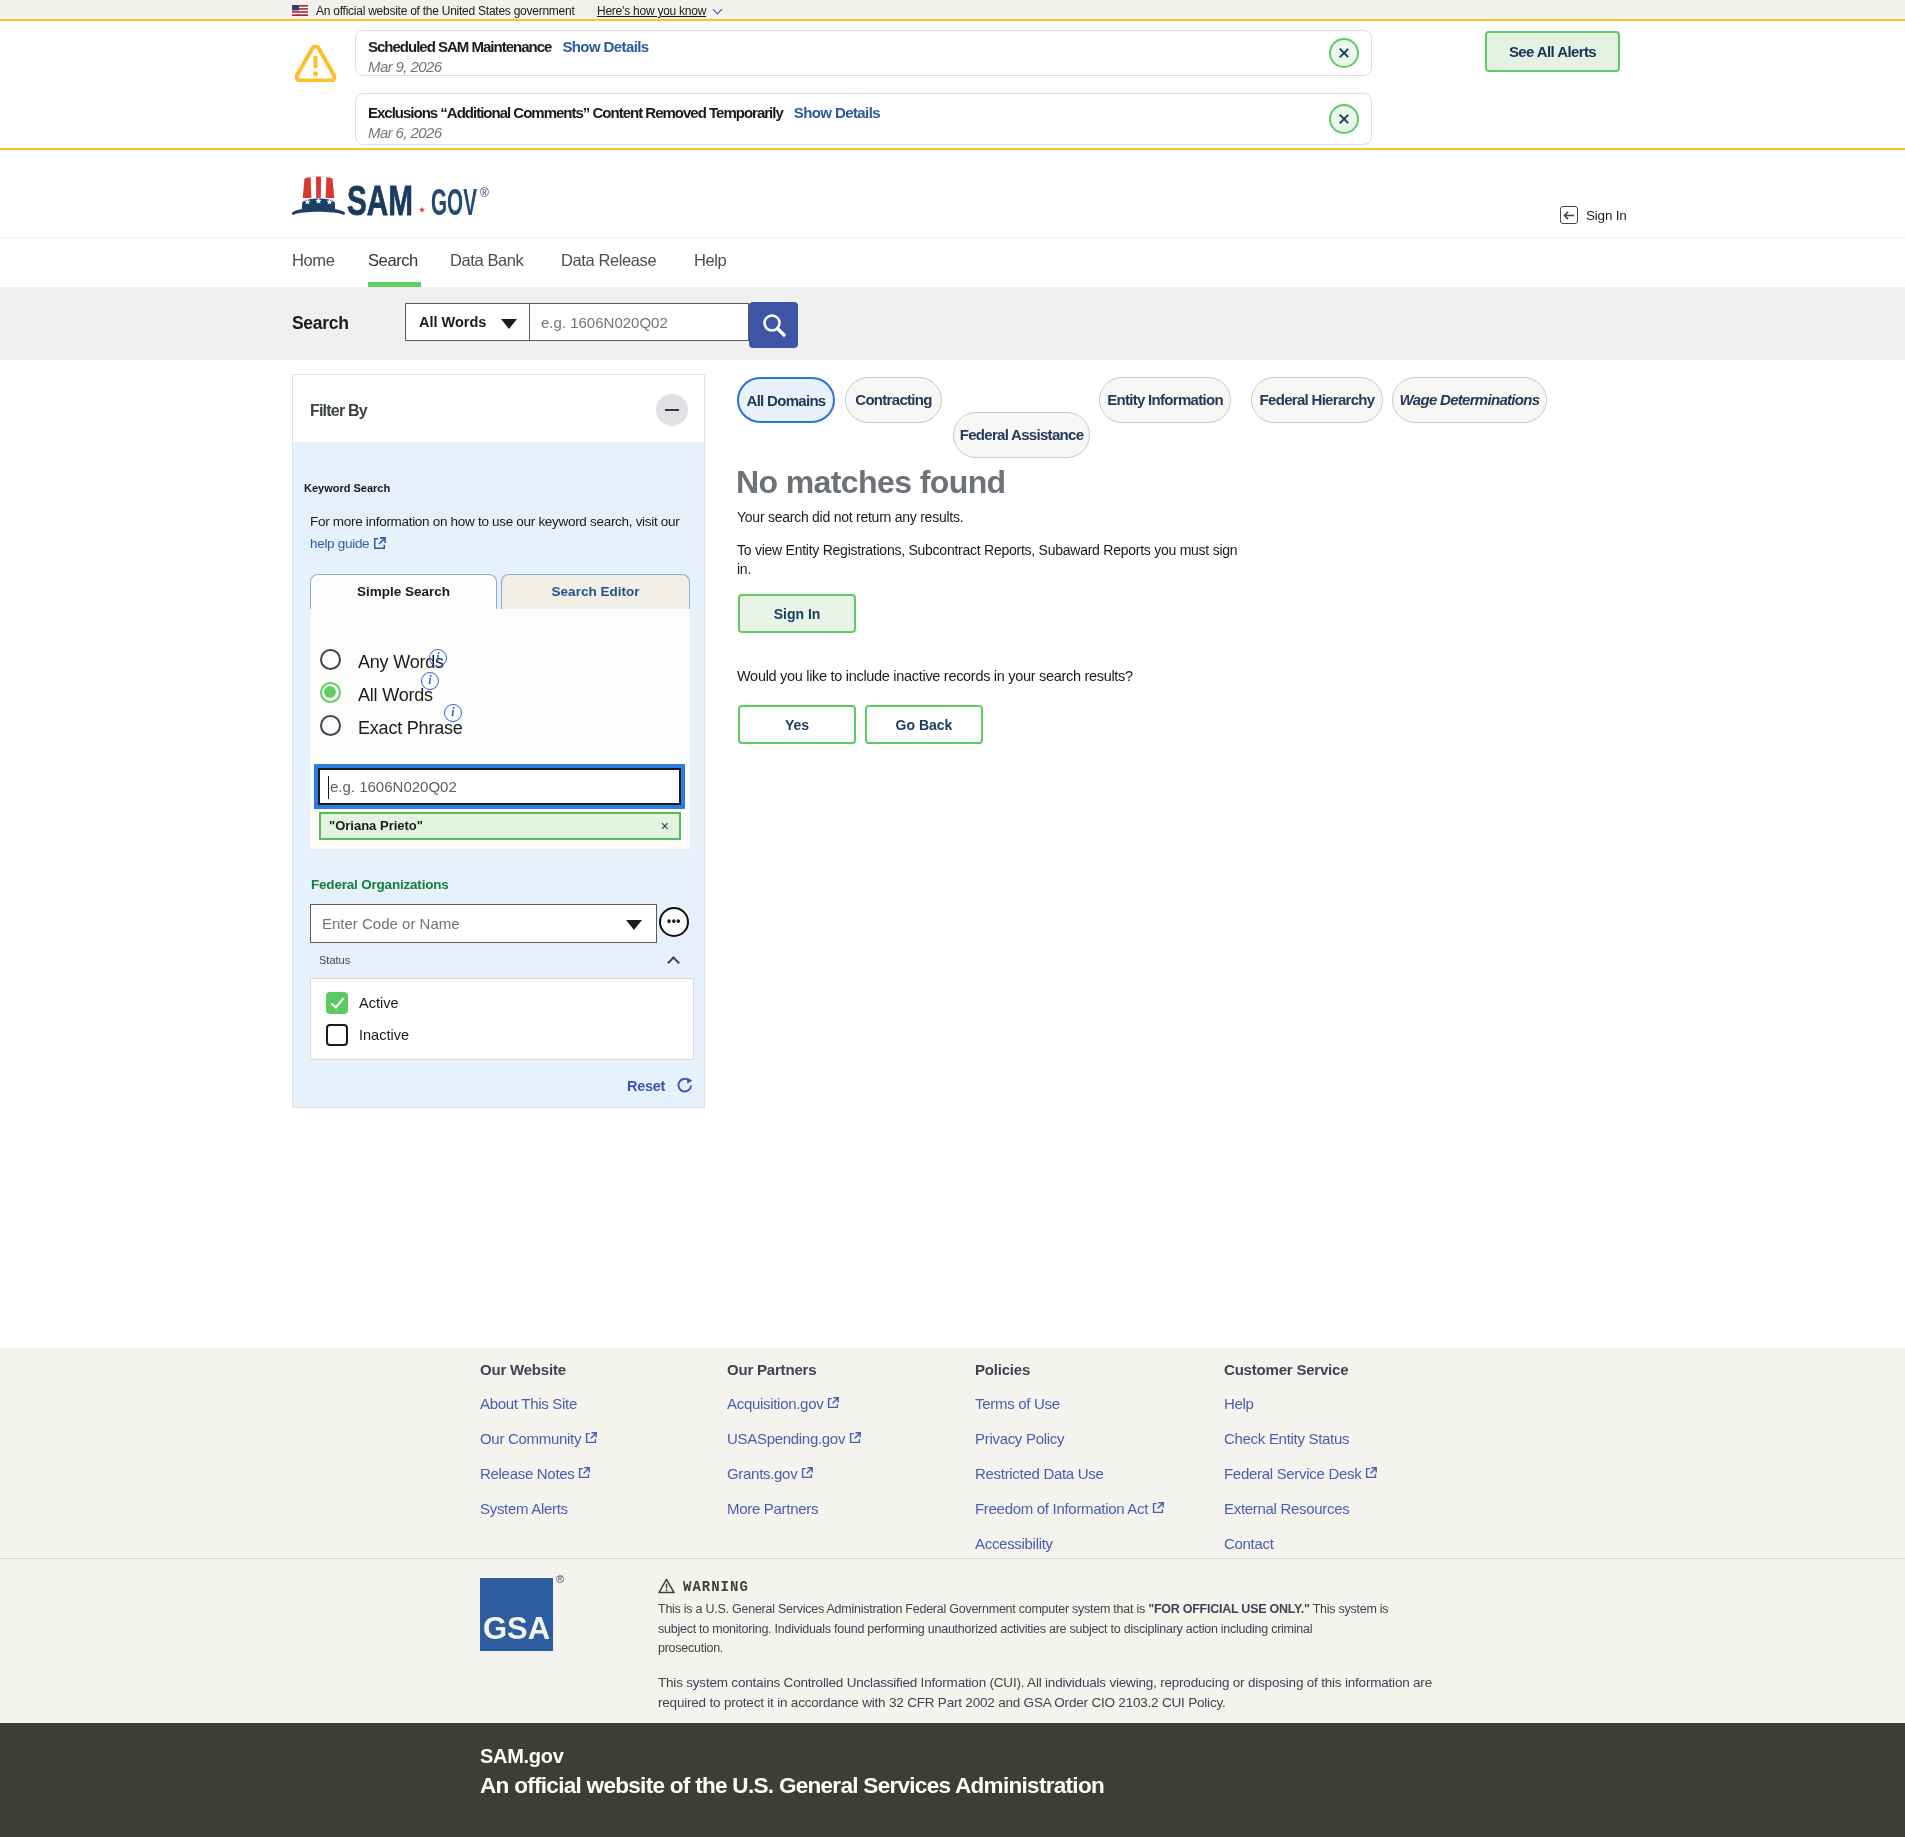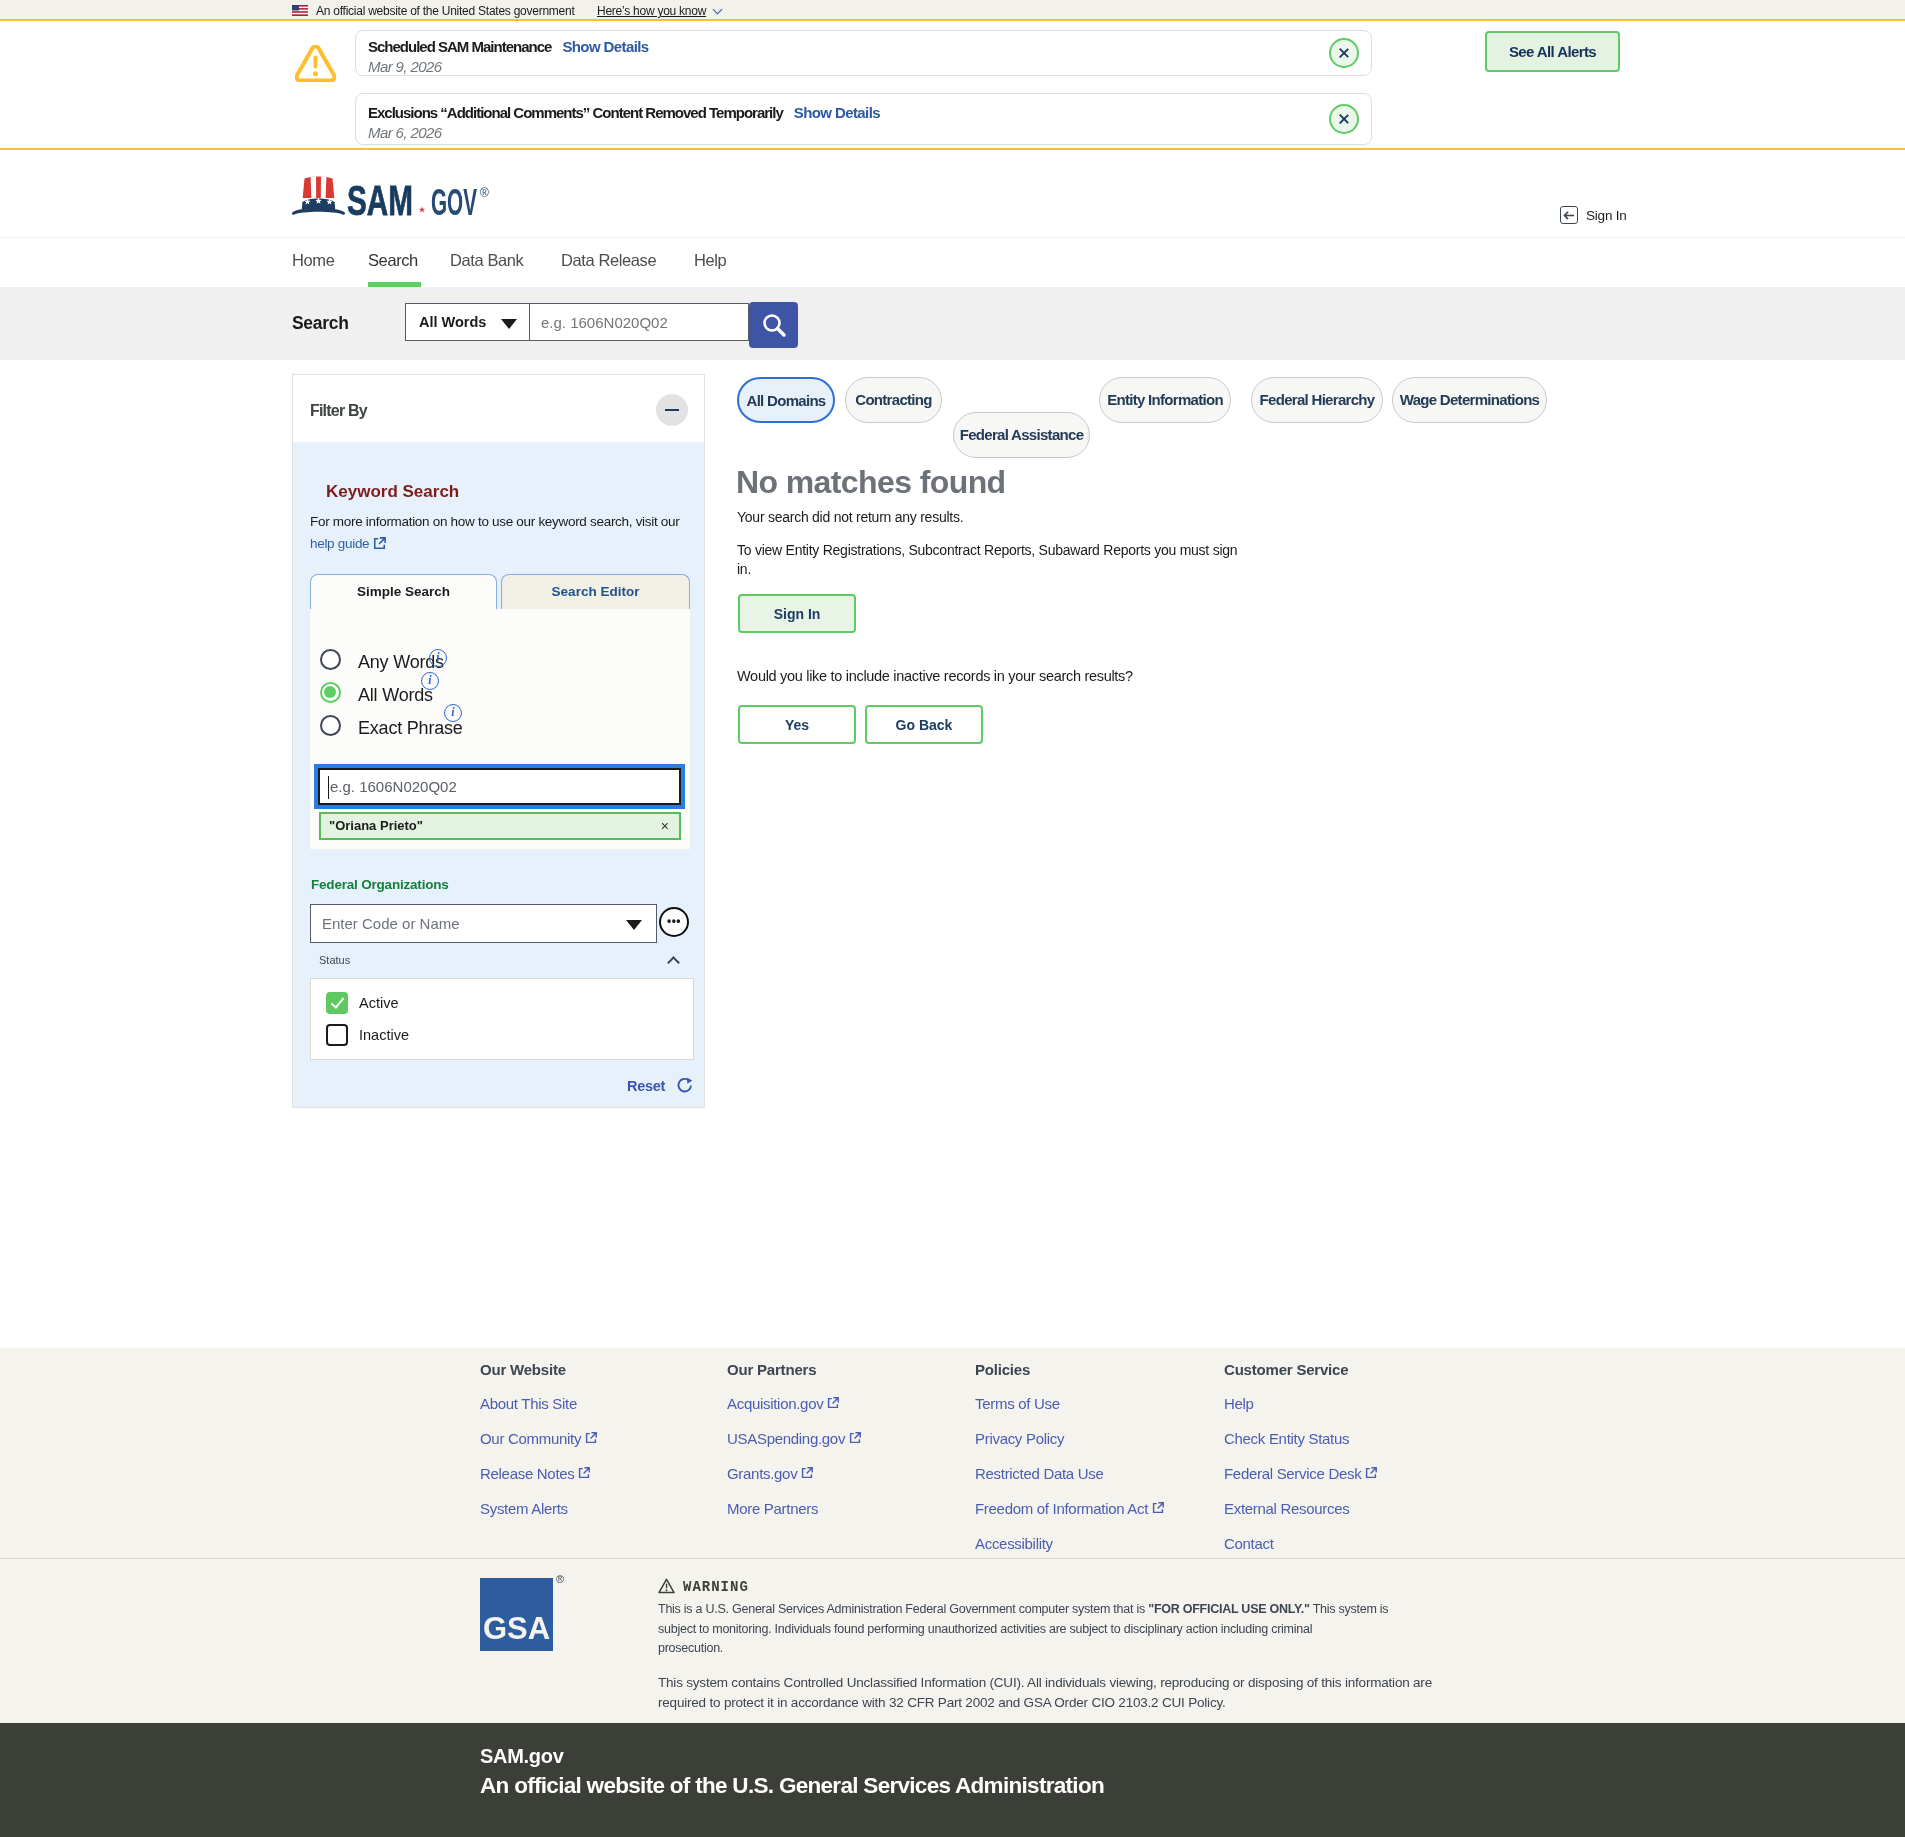--- a/index.html
+++ b/index.html
@@ -48,21 +48,21 @@
 #sinput { position:absolute; left:530px; top:16px; width:219px; height:38px; background:#fff; border:1px solid #565c65; border-left:none; }
 #sinput .ph { position:absolute; left:11px; top:10px; font-size:15px; color:#757575; }
 #sbtn { position:absolute; left:749px; top:15px; width:49px; height:46px; background:#3d55a4; border-radius:4px; }
 
 
 #filter { position:absolute; left:292px; top:374px; width:413px; height:734px; border:1px solid #dfe1e2; background:#e7f1fb; }
 #fhead { position:absolute; left:0; top:0; width:411px; height:67px; background:#fff; }
 #fhead .t { position:absolute; left:17px; top:27px; font-size:16px; font-weight:bold; color:#3d4543; letter-spacing:-0.8px; }
 #fmin { position:absolute; right:16px; top:19px; width:32px; height:32px; border-radius:50%; background:#e2e2e2; }
 #fmin:before { content:""; position:absolute; left:9px; top:14.7px; width:14px; height:2.6px; background:#1c3e63; }
-#kws { position:absolute; left:33px; top:107px; font-size:17px; font-weight:bold; color:#7f1d1d; }
+#kws { position:absolute; left:11px; top:107px; font-size:11px; font-weight:bold; color:#0f172a; }
 #fpara { position:absolute; left:17px; top:136px; font-size:13.5px; color:#1b1b1b; line-height:22px; letter-spacing:-0.3px; white-space:nowrap; }
 #fpara .lnk { color:#2f5ea8; font-size:13.5px; }
 
 .tab { position:absolute; top:199px; height:35px; border:1px solid #85afdf; border-bottom:none; border-radius:8px 8px 0 0; font-size:13.5px; font-weight:bold; text-align:center; line-height:33px; }
 #tab1 { left:17px; width:187px; background:#fcfcfa; color:#1b1b1b; }
 #tab2 { left:208px; width:189px; background:#f1efe6; color:#22538f; }
 #fwhite { position:absolute; left:17px; top:234px; width:380px; height:240px; background:#fcfcfa; }
 
 .radio { position:absolute; width:21px; height:21px; border-radius:50%; border:2.5px solid #3d4551; background:#fff; }
 .rlbl { position:absolute; font-size:18px; color:#1b1b1b; white-space:nowrap; letter-spacing:-0.2px; }
@@ -262,21 +262,21 @@
           <path d="M10.8 0.6 L16.2 3.4 L11.4 6.8 Z" fill="#3b55b3"></path>
         </svg>
     </div>
   </div>
 
   <div class="pill pillon" style="left:737px; width:98px;">All Domains</div>
   <div class="pill" style="left:845px; width:97px;">Contracting</div>
   <div class="pill" style="left:953px; width:137px;margin-top:35px;">Federal Assistance</div>
   <div class="pill" style="left:1099px; width:132px;">Entity Information</div>
   <div class="pill" style="left:1251px; width:132px;">Federal Hierarchy</div>
-  <div class="pill" style="left:1392px; width:155px;">Wage Determinations</div>
+  <div class="pill" style="left:1392px; width:155px;font-style:italic;">Wage Determinations</div>
 
   <div id="nomatch">No matches found</div>
   <div id="nr1">Your search did not return any results.</div>
   <div id="nr2">To view Entity Registrations, Subcontract Reports, Subaward Reports you must sign<br>in.</div>
   <div class="gbtn" id="bsign">Sign In</div>
   <div id="q1">Would you like to include inactive records in your search results?</div>
   <div class="gbtn" id="byes">Yes</div>
   <div class="gbtn" id="bback">Go Back</div>
 
   <div id="foot1">

